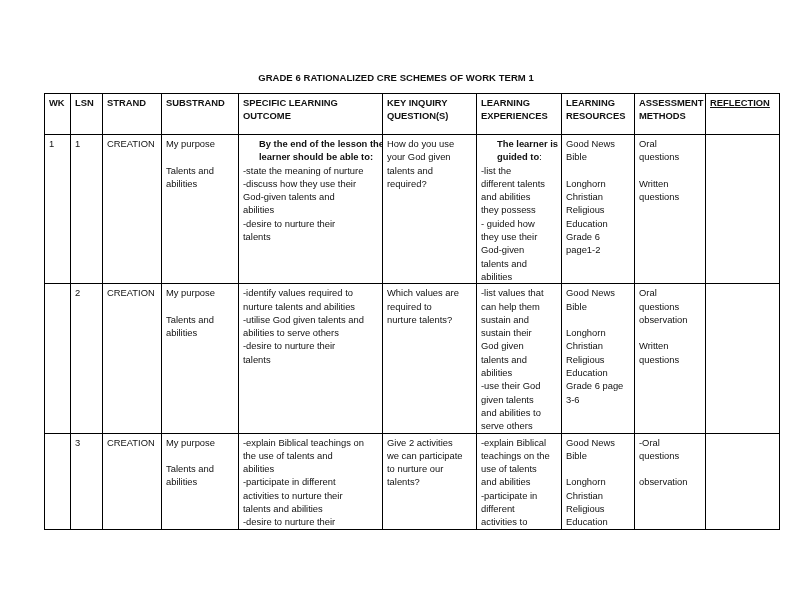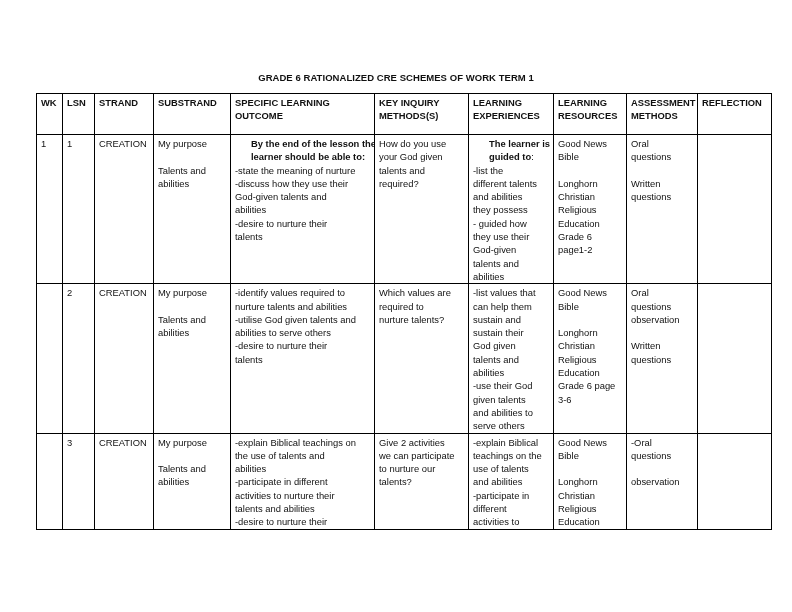--- a/index.html
+++ b/index.html
@@ -1,27 +1,27 @@
 <!DOCTYPE html>
 <html><head>
 <meta charset="utf-8">
 <style>
   html, body { margin: 0; padding: 0; background: #ffffff; }
   body { width: 792px; height: 612px; position: relative; overflow: hidden;
          font-family: "Liberation Sans", "DejaVu Sans", sans-serif; color: #111; }
   .title { position: absolute; top: 72px; left: 0; width: 792px; text-align: center;
            font-size: 9.5px; font-weight: bold; letter-spacing: 0.05px; }
-  table.scheme { position: absolute; left: 36px; top: 93px; border-collapse: collapse;
+  table.scheme { position: absolute; left: 44px; top: 93px; border-collapse: collapse;
                  table-layout: fixed; width: 735px; }
   table.scheme th, table.scheme td { border: 1px solid #000; vertical-align: top;
                  font-size: 9.4px; line-height: 13.3px; padding: 2px 3px 0 4px;
                  overflow: hidden; text-align: left; }
   table.scheme th { font-weight: bold; height: 38px; }
   th.assess, th.reflect { vertical-align: bottom; }
-  th.reflect { vertical-align: middle; }
+  th.reflect { vertical-align: middle; text-decoration: underline; }
   th.assess { padding-bottom: 0; margin-left: 20px; }
   tr.r1 td { height: 145px; }
   tr.r2 td { height: 146px; }
   tr.r3 td { height: 93px; }
   .line { display: block; white-space: nowrap; }
   .b { font-weight: bold; padding-left: 16px; }
   .gap { display: block; height: 13.3px; }
 </style>
 </head>
 <body>
@@ -54,21 +54,21 @@
         </th>
         <th>
           <span class="line">SUBSTRAND</span>
         </th>
         <th>
           <span class="line">SPECIFIC LEARNING</span>
           <span class="line">OUTCOME</span>
         </th>
         <th>
           <span class="line">KEY INQUIRY</span>
-          <span class="line">METHODS(S)</span>
+          <span class="line">QUESTION(S)</span>
         </th>
         <th>
           <span class="line">LEARNING</span>
           <span class="line">EXPERIENCES</span>
         </th>
         <th>
           <span class="line">LEARNING</span>
           <span class="line">RESOURCES</span>
         </th>
         <th class="assess">

